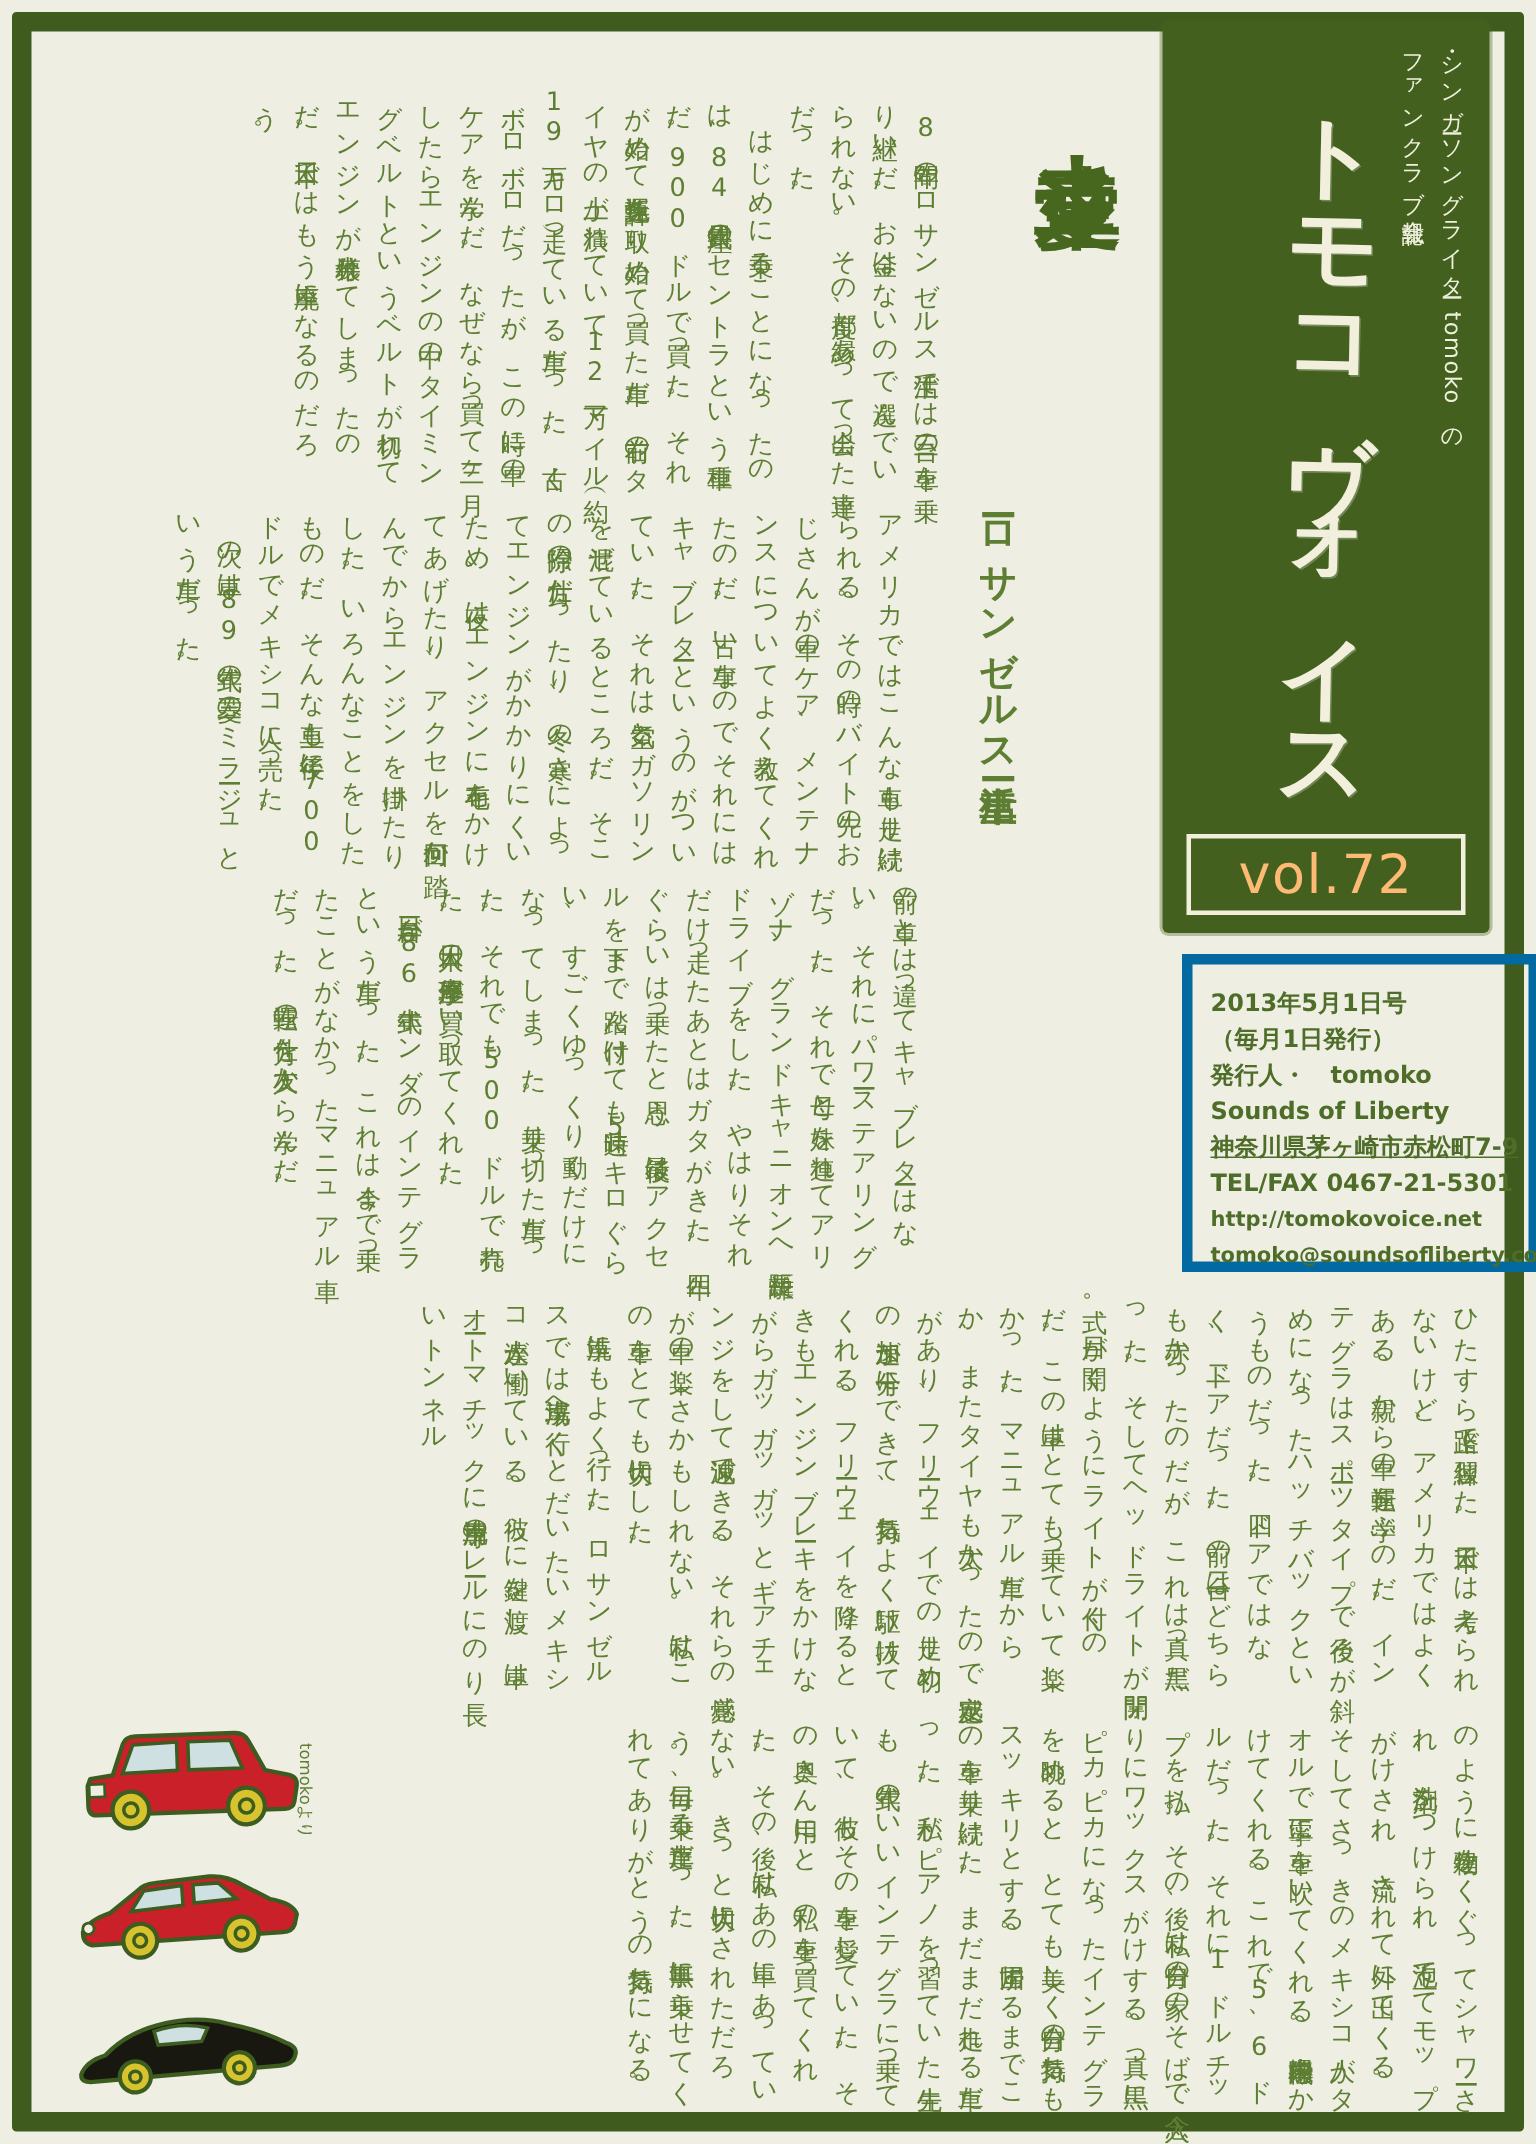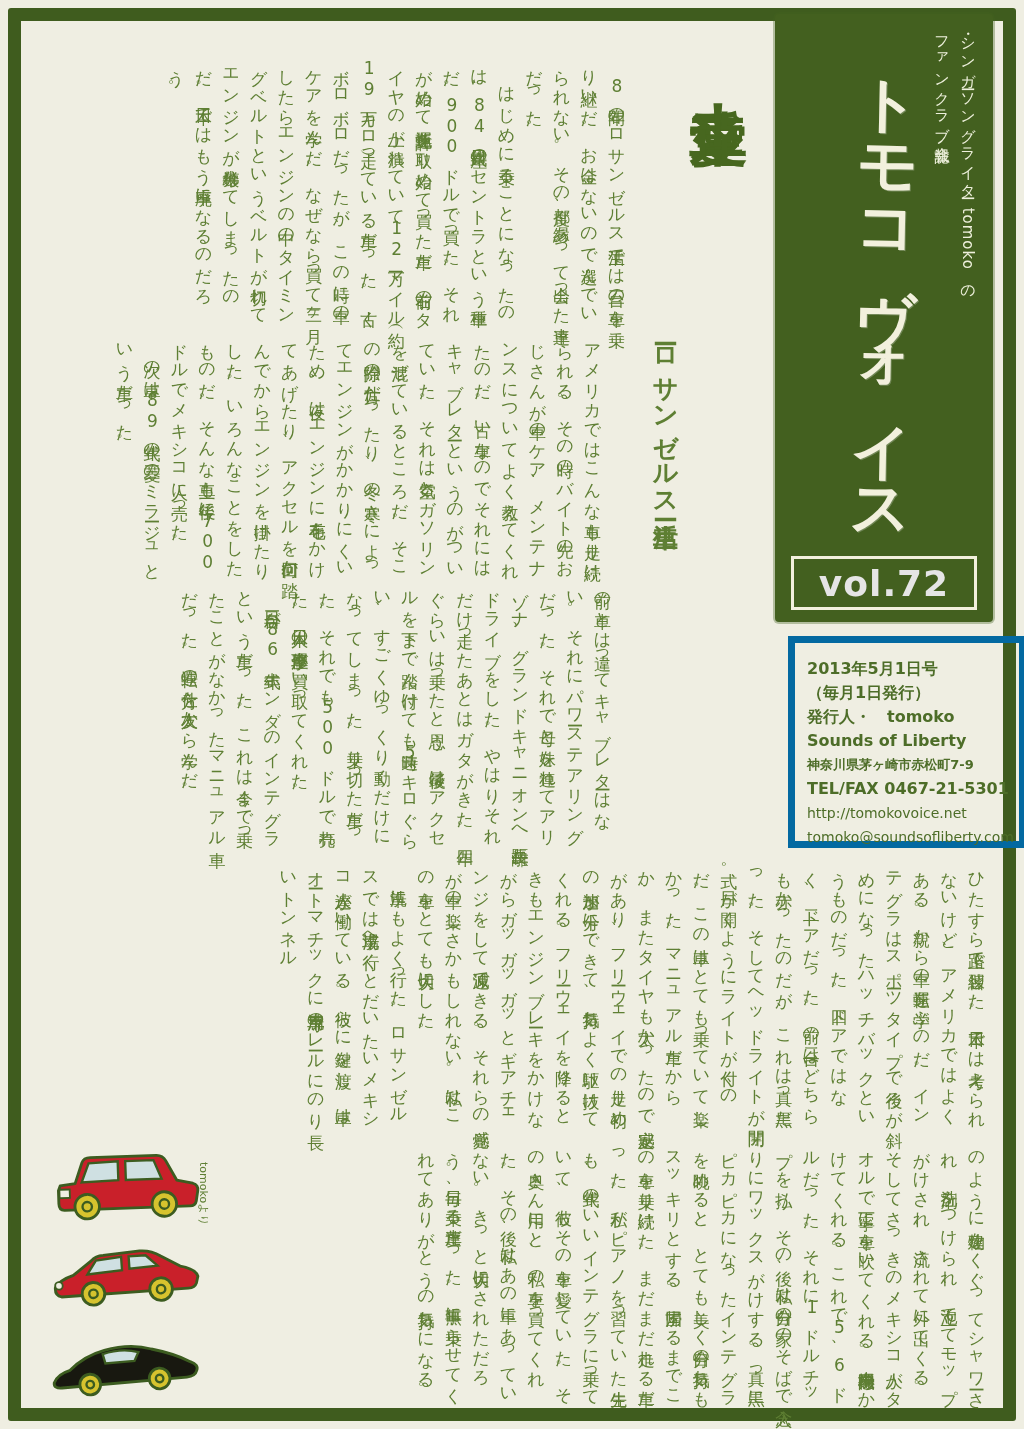--- a/index.html
+++ b/index.html
@@ -12,27 +12,27 @@
   .vmixed{writing-mode:vertical-rl;text-orientation:mixed;}
 
   .band{position:absolute;color:#5e7f33;font-size:17px;line-height:1.62;}
 
   
   .masthead{position:absolute;left:775px;top:14px;width:218px;height:608px;background:#43601f;border-radius:4px;box-shadow:0 0 0 2px rgba(67,96,31,.35);}
   .tagline{position:absolute;color:#eef0dc;font-size:15px;line-height:1.55;letter-spacing:1px;}
   .tagline.t1{right:14px;top:12px;}
   .tagline.t2{right:40px;top:12px;}
   .mast-title{position:absolute;left:6px;top:22px;height:510px;width:140px;color:#f2f0dd;font-size:60px;font-weight:bold;line-height:1.18;transform:rotate(1.2deg);text-shadow:1px 1px 0 rgba(255,255,255,.25);}
-  .volbox{position:absolute;left:16px;right:16px;bottom:12px;height:48px;border:3px solid #f2f0dd;display:flex;align-items:center;justify-content:center;color:#e5e5e5;font-size:36px;font-weight:bold;letter-spacing:1px;}
+  .volbox{position:absolute;left:16px;right:16px;bottom:12px;height:48px;border:3px solid #f2f0dd;display:flex;align-items:center;justify-content:center;color:#fdba74;font-size:36px;font-weight:normal;letter-spacing:1px;}
 
   
   .pubbox{position:absolute;left:788px;top:636px;width:238px;height:212px;border:7px solid #0369a1;padding:14px 10px 10px 12px;box-sizing:border-box;color:#4d6d28;}
   .pubbox div{line-height:24px;font-size:16px;font-weight:bold;white-space:nowrap;}
-  .pubbox .small{font-size:14px;font-weight:normal;}
-  .pubbox .addr{font-size:13px;}
+  .pubbox .small{font-size:14px;font-weight:bold;}
+  .pubbox .addr{font-size:16px;text-decoration:underline;}
 
   
   .art-title{position:absolute;left:686px;top:62px;height:270px;color:#47671f;font-size:58px;font-weight:bold;line-height:1.1;}
   .art-subtitle{position:absolute;left:650px;top:330px;height:380px;color:#5e7f33;font-size:25px;line-height:1.2;font-weight:bold;}
 
   
   .signature{position:absolute;left:196px;top:1162px;height:130px;color:#5e7f33;font-size:11px;writing-mode:vertical-rl;text-orientation:sideways;}
 
   
   .cars{position:absolute;left:38px;top:1146px;width:180px;height:256px;display:flex;flex-direction:column;justify-content:space-between;}

